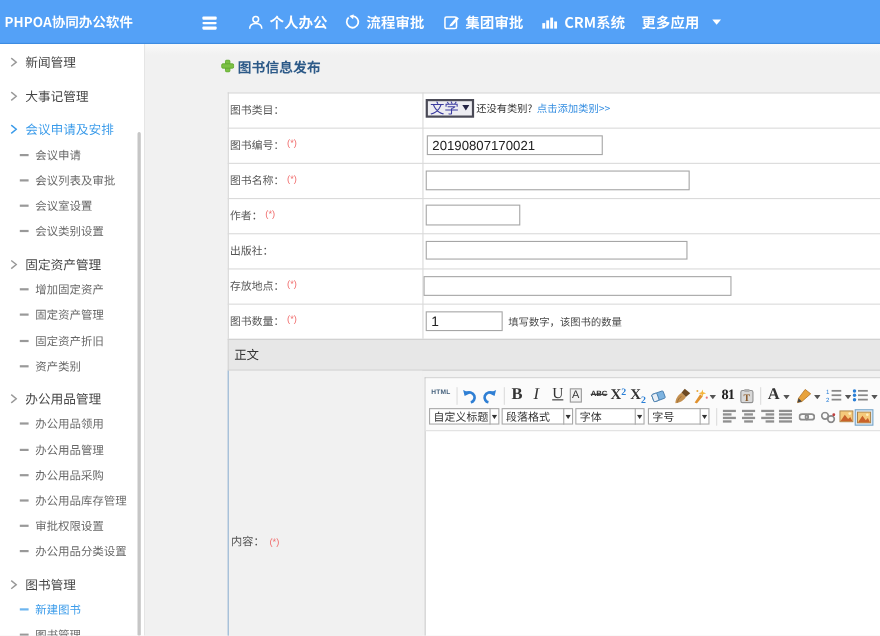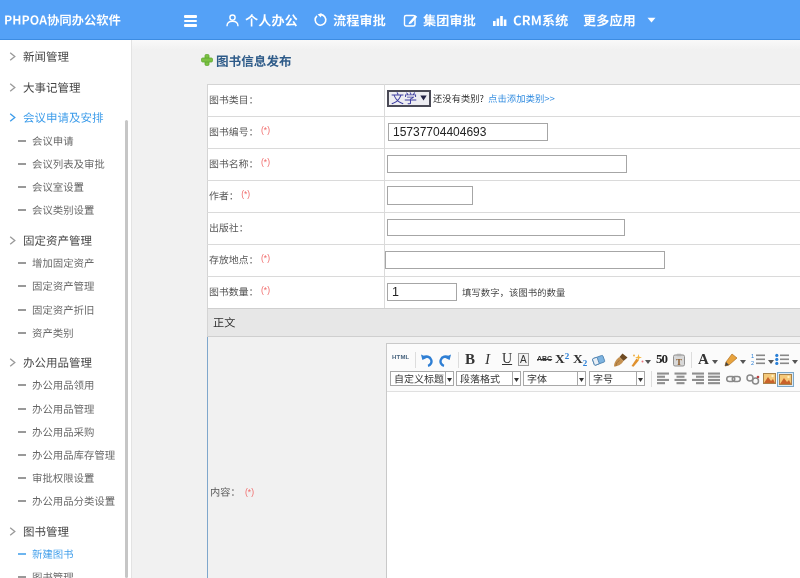--- a/index.html
+++ b/index.html
@@ -681,21 +681,21 @@
           <use href="#q105" x="2000"></use>
           <use href="#q55" x="3000"></use>
           <use href="#q48" x="4000"></use>
           <use href="#q49" x="5000"></use>
           <use href="#q106" x="6000"></use>
           <use href="#q106" x="6555"></use>
         </g>
       </svg>
     </div>
     <div class="ab" style="left:388px;top:122.5px;width:160px;height:18px;background:#fff;border:1px solid #a6a6a6;box-sizing:border-box">
-      <span style="font-size:12px;color:#222;line-height:16px;padding-left:4px;display:block">15737704404693</span>
+      <span style="font-size:12px;color:#222;line-height:16px;padding-left:4px;display:block">20190807170021</span>
     </div>
     <div class="ab" style="left:387px;top:154.5px;width:240px;height:18px;background:#fff;border:1px solid #a6a6a6;box-sizing:border-box"></div>
     <div class="ab" style="left:387px;top:186.0px;width:86px;height:19px;background:#fff;border:1px solid #a6a6a6;box-sizing:border-box"></div>
     <div class="ab" style="left:387px;top:219.0px;width:238px;height:17px;background:#fff;border:1px solid #a6a6a6;box-sizing:border-box"></div>
     <div class="ab" style="left:385px;top:250.5px;width:280px;height:18px;background:#fff;border:1px solid #a6a6a6;box-sizing:border-box"></div>
     <div class="ab" style="left:387px;top:282.5px;width:70px;height:18px;background:#fff;border:1px solid #a6a6a6;box-sizing:border-box">
       <span style="font-size:12.5px;color:#222;line-height:16px;padding-left:4px;display:block">1</span>
     </div>
     <div class="ab" style="left:462.0px;top:287.6px">
       <svg class="tx" width="103.4" height="9.4" viewBox="0 0 103.4 9.4" style="overflow:visible">
@@ -747,21 +747,21 @@
       </svg></div>
     <div class="ab" style="left:630.0px;top:352.5px"><svg width="14" height="14" viewBox="0 0 14 14">
         <path d="M1.5 13 L6.5 5.5 L8.8 7.5 L3.5 13.8 Z" fill="#e0912e"></path>
         <path d="M8.5 1 L9.3 3.7 L12 4.5 L9.3 5.3 L8.5 8 L7.7 5.3 L5 4.5 L7.7 3.7 Z" fill="#f5b43a"></path>
         <circle cx="12.5" cy="8.5" r="1" fill="#e8737a"></circle>
         <circle cx="4" cy="2.5" r="0.9" fill="#e8a73a"></circle>
       </svg></div>
     <div class="ab" style="left:645.0px;top:358.5px"><svg width="6" height="4" viewBox="0 0 6 4">
         <path d="M0 0 L6 0 L3 4 Z" fill="#555"></path>
       </svg></div>
-    <div class="ab" style="left:656.0px;top:350.5px"><span class="ser" style="font-size:13px;font-weight:bold;color:#222;letter-spacing:-1px">50</span></div>
+    <div class="ab" style="left:656.0px;top:350.5px"><span class="ser" style="font-size:13px;font-weight:bold;color:#222;letter-spacing:-1px">81</span></div>
     <div class="ab" style="left:672.0px;top:352.5px"><svg width="14" height="14" viewBox="0 0 14 14">
         <rect x="1.5" y="2" width="11" height="11" rx="1.5" fill="#d8d8d8" stroke="#909090" stroke-width="1"></rect>
         <rect x="4.5" y="0.7" width="5" height="2.6" rx="0.8" fill="#b0b0b0"></rect>
         <text x="7" y="11.5" text-anchor="middle" font-size="9" font-weight="bold" fill="#8a5a2a" font-family="Liberation Serif">T</text>
       </svg></div>
     <div class="ab" style="left:691.0px;top:351.5px;width:1.0px;height:16.0px;background:#dddddd"></div>
     <div class="ab" style="left:698.0px;top:350.5px"><span class="ser" style="font-size:15px;font-weight:bold">A</span></div>
     <div class="ab" style="left:712.0px;top:358.5px"><svg width="6" height="4" viewBox="0 0 6 4">
         <path d="M0 0 L6 0 L3 4 Z" fill="#555"></path>
       </svg></div>

